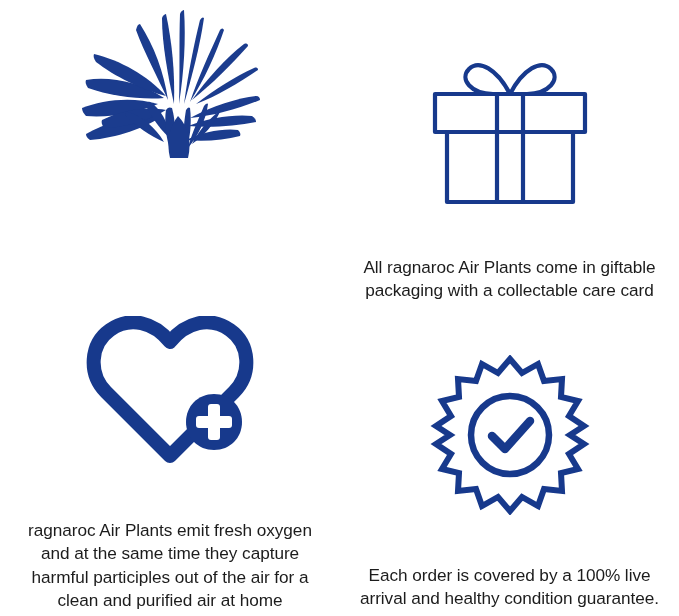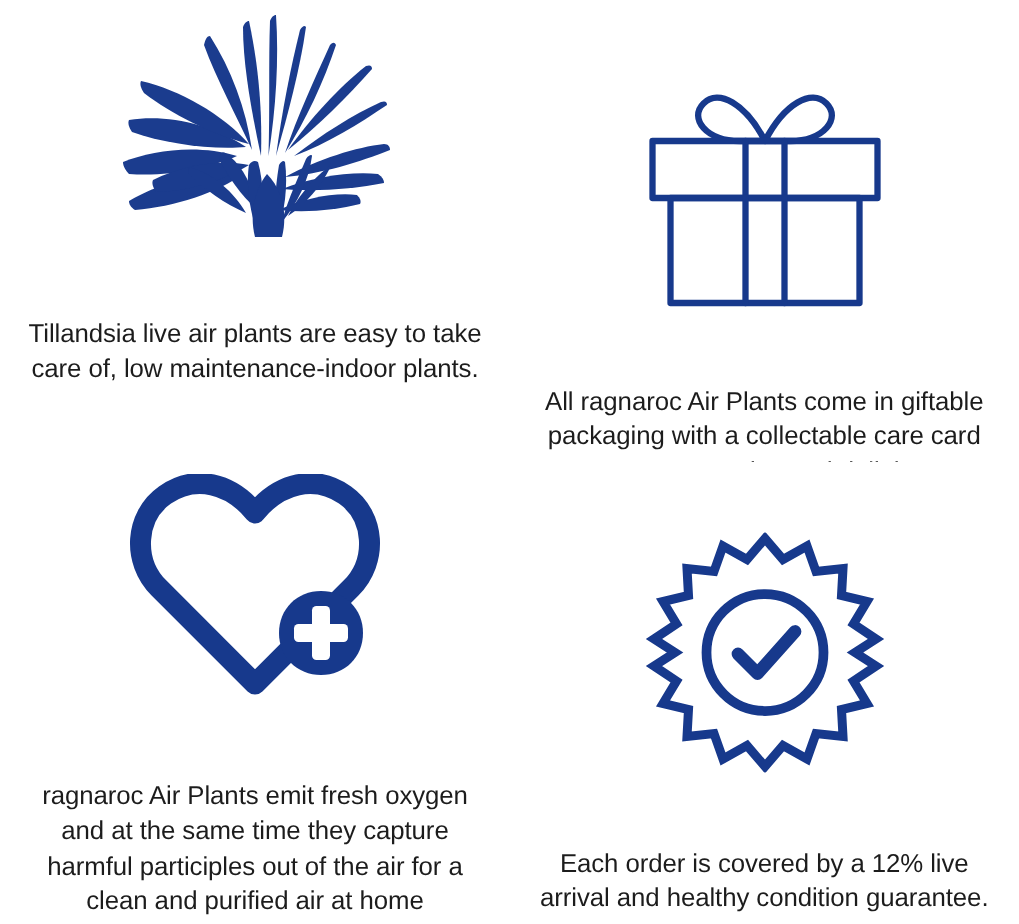--- a/index.html
+++ b/index.html
@@ -107,22 +107,20 @@
           <path d="M92 100 C 96 114, 96 132, 92 148 C 86 132, 84 114, 86 102 C 88 99, 90 99, 92 100 Z"></path>
           <path d="M110 100 C 112 116, 110 134, 104 148 C 102 132, 104 114, 106 102 C 108 99, 109 99, 110 100 Z"></path>
           <path d="M128 96 C 126 112, 118 128, 108 140 C 112 124, 120 108, 124 98 C 126 95, 128 95, 128 96 Z"></path>
           <path d="M48 104 C 62 108, 76 120, 84 134 C 70 128, 56 118, 46 108 C 45 105, 46 103, 48 104 Z"></path>
           <path d="M140 104 C 134 116, 124 128, 112 136 C 118 124, 128 112, 138 104 C 140 102, 141 103, 140 104 Z"></path>
 
           <path d="M98 108 C 108 118, 112 134, 108 150 L 90 150 C 86 134, 90 118, 98 108 Z"></path>
         </g>
       </svg>
     </div>
-    <p class="feature-text text-tl">Tillandsia live air plants are easy to take
-care of, low maintenance-indoor plants.</p>
   </div>
 
   <div class="feature-cell cell-bl">
     <div class="icon-wrap icon-gift">
       <svg width="166" height="160" viewBox="0 0 166 160" aria-hidden="true">
         <g fill="none" stroke="#17398c" stroke-width="4.2" stroke-linejoin="round" stroke-linecap="round">
 
           <path d="M83 47 C 70 22, 52 12, 42 22 C 32 32, 44 47, 66 47 Z"></path>
 
           <path d="M83 47 C 96 22, 114 12, 124 22 C 134 32, 122 47, 100 47 Z"></path>
@@ -167,17 +165,17 @@
     <div class="icon-wrap icon-badge">
       <svg width="160" height="160" viewBox="0 0 160 160" aria-hidden="true">
 
         <polygon points="80,4 92,18 108,9 114,26 132,24 131,42 148,46 139,61 154,71 140,80 154,89 139,99 148,114 131,118 132,136 114,134 108,151 92,142 80,156 68,142 52,151 46,134 28,136 29,118 12,114 21,99 6,89 20,80 6,71 21,61 12,46 29,42 28,24 46,26 52,9 68,18" fill="none" stroke="#17398c" stroke-width="6" stroke-linejoin="miter"></polygon>
 
         <circle cx="80" cy="80" r="39" fill="none" stroke="#17398c" stroke-width="6.5"></circle>
 
         <path d="M62 81 L75 94 L100 66" fill="none" stroke="#17398c" stroke-width="8.5" stroke-linecap="round" stroke-linejoin="round"></path>
       </svg>
     </div>
-    <p class="feature-text text-br">Each order is covered by a 12% live
+    <p class="feature-text text-br">Each order is covered by a 100% live
 arrival and healthy condition guarantee.</p>
   </div>
 
 </div>
 
 </body></html>

